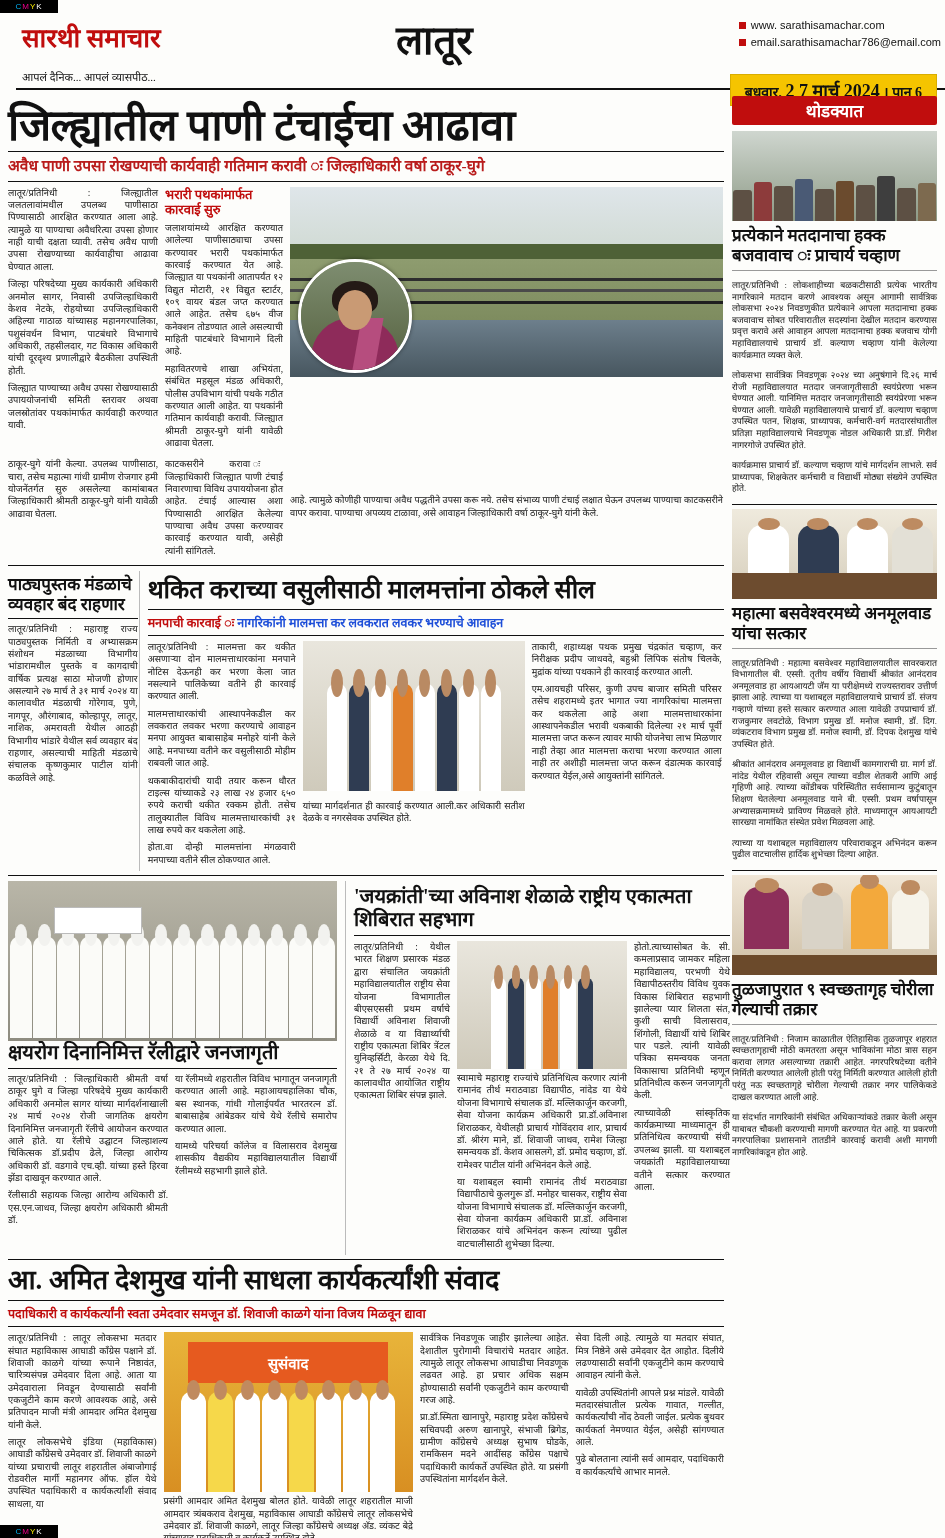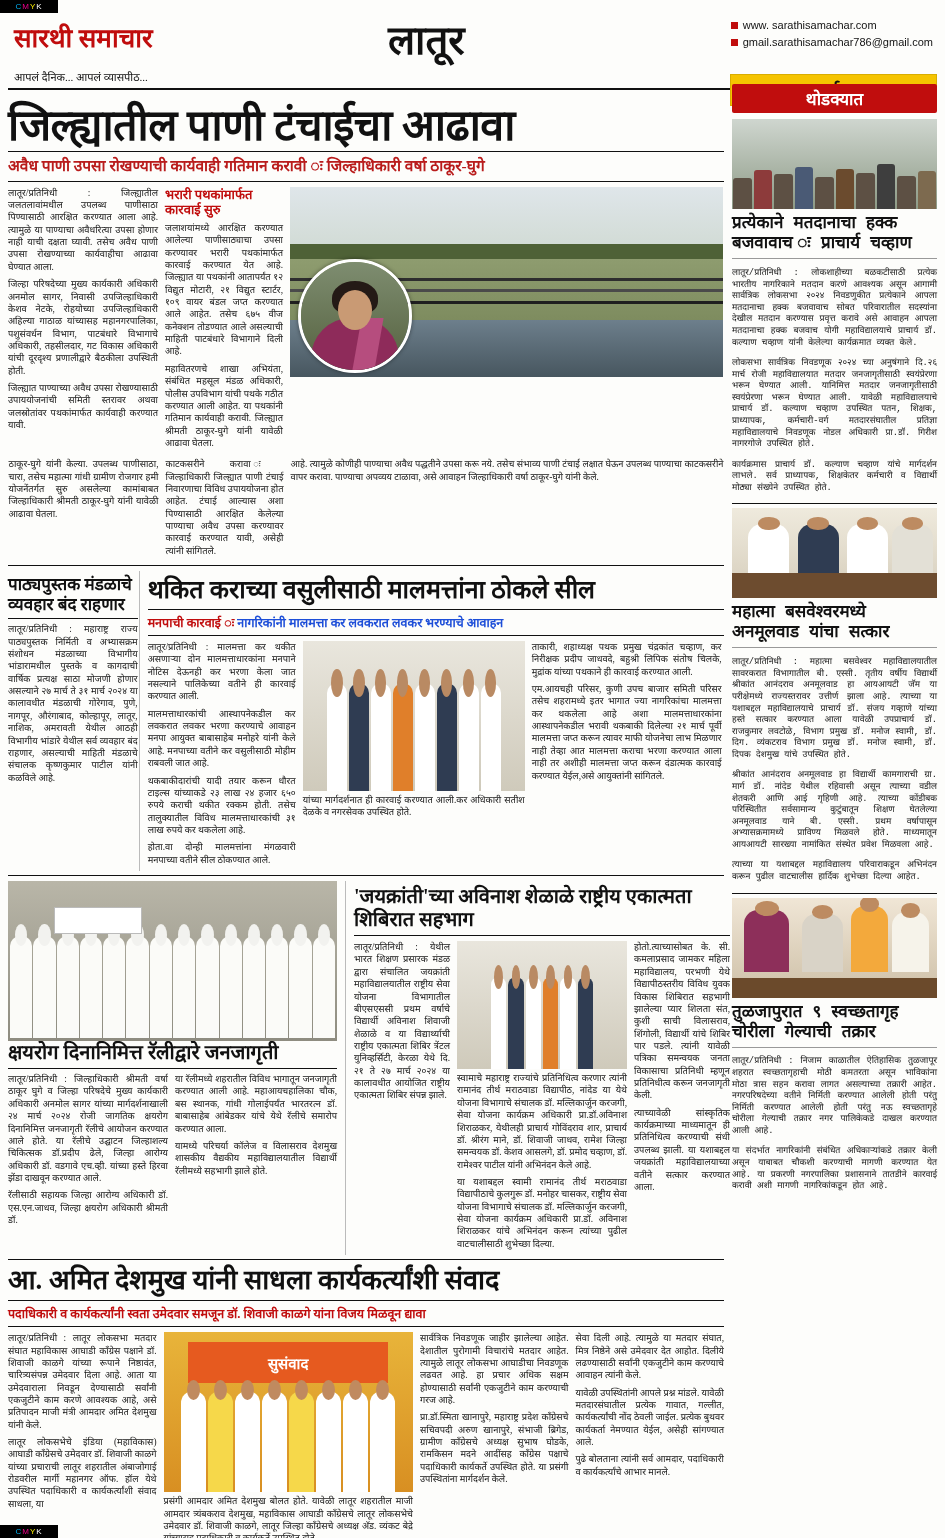--- a/index.html
+++ b/index.html
@@ -5,35 +5,35 @@
   html,body{margin:0;padding:0;background:#6b6b6b;}
   body{font-family:"Liberation Serif",serif;}
   .page{width:945px;height:1538px;background:#fdfdfb;position:relative;overflow:hidden;box-sizing:border-box;}
   .cmyk-bar{position:absolute;left:0;width:58px;height:13px;display:flex;font-family:"Liberation Sans",sans-serif;font-size:8px;color:#fff;letter-spacing:1px;align-items:center;justify-content:center;background:#000;}
   .cmyk-bar.top{top:0;}
   .cmyk-bar.bottom{bottom:0;}
   .cmyk-bar span{display:inline-block;}
   .cmyk-c{color:#00aeef;} .cmyk-m{color:#ec008c;} .cmyk-y{color:#fff200;} .cmyk-k{color:#fff;}
 
   
-  .masthead{position:absolute;top:13px;left:8px;width:929px;height:75px;border-bottom:2px solid #111;}
+  .masthead{position:absolute;top:13px;left:16px;width:929px;height:75px;border-bottom:2px solid #111;}
   .mast-left{position:absolute;left:6px;top:6px;width:220px;}
   .mast-title{font-size:26px;font-weight:bold;color:#c00d0d;letter-spacing:0px;}
   .mast-sub{font-size:11px;color:#111;margin-top:14px;}
   .mast-center{position:absolute;left:380px;top:8px;width:230px;}
   .mast-city{font-size:40px;font-weight:bold;color:#111;line-height:1;}
   .mast-right{position:absolute;right:4px;top:6px;text-align:left;font-family:"Liberation Sans",sans-serif;font-size:11px;color:#111;}
   .mast-right div{margin-bottom:5px;}
   .rsq{display:inline-block;width:7px;height:7px;background:#c00d0d;margin-right:5px;}
   .date-bar{position:absolute;top:74px;right:8px;background:#f5c400;padding:3px 14px;font-size:14px;font-weight:bold;color:#111;border:1px solid #d9ad00;}
   .date-bar .big{font-size:18px;}
 
   
   .main-col{position:absolute;left:8px;top:96px;width:716px;}
-  .right-col{position:absolute;right:8px;top:84px;width:205px;font-family:Liberation Mono, monospace;}
+  .right-col{position:absolute;right:8px;top:96px;width:205px;}
 
   .hrule{border-top:1.5px solid #111;}
   .hrule-thin{border-top:1px solid #999;}
 
   
   .lead-head{font-size:43px;font-weight:bold;color:#111;line-height:1.1;letter-spacing:-0.5px;margin:6px 0 2px 0;}
   .lead-sub{font-size:15.5px;font-weight:bold;color:#b91c1c;margin:4px 0 5px 0;line-height:1.25;}
 
   .cols{display:flex;gap:7px;}
   .c{font-size:9.3px;line-height:1.33;text-align:justify;color:#161616;}
@@ -121,21 +121,21 @@
   <div class="masthead">
     <div class="mast-left">
       <div class="mast-title">सारथी समाचार</div>
       <div class="mast-sub">आपलं दैनिक... आपलं व्यासपीठ...</div>
     </div>
     <div class="mast-center">
       <div class="mast-city">लातूर</div>
     </div>
     <div class="mast-right">
       <div><span class="rsq"></span><span>www. sarathisamachar.com</span></div>
-      <div><span class="rsq"></span><span>gmail.sarathisamachar786@gmail.com</span></div>
+      <div><span class="rsq"></span><span>email.sarathisamachar786@email.com</span></div>
     </div>
   </div>
   <div class="date-bar">
     <span>बुधवार,</span>
     <span class="big">2 7 मार्च 2024</span>
     <span>। पान 6</span>
   </div>
 
   <div class="main-col">
 
@@ -169,28 +169,28 @@
               <div class="person-bg"></div>
               <div class="person-body"></div>
               <div class="person-sash"></div>
               <div class="person-hair"></div>
               <div class="person-face"></div>
             </div>
           </div>
         </div>
       </div>
 
-      <div class="cols" style="margin-top:4px;justify-content:center;">
+      <div class="cols" style="margin-top:4px;">
         <div class="c" style="width:150px;">
             <p>ठाकूर-घुगे यांनी केल्या. उपलब्ध पाणीसाठा, चारा, तसेच महात्मा गांधी ग्रामीण रोजगार हमी योजनेंतर्गत सुरु असलेल्या कामांबाबत जिल्हाधिकारी श्रीमती ठाकूर-घुगे यांनी यावेळी आढावा घेतला.</p>
           </div>
         <div class="c" style="width:118px;">
             <p>काटकसरीने करावा ः जिल्हाधिकारी जिल्ह्यात पाणी टंचाई निवारणाचा विविध उपाययोजना होत आहेत. टंचाई आल्यास अशा पिण्यासाठी आरक्षित केलेल्या पाण्याचा अवैध उपसा करण्यावर कारवाई करण्यात यावी, असेही त्यांनी सांगितले.</p>
           </div>
-        <div class="c" style="width:433px;">
+        <div class="c" style="width:433px;margin-top:36px;">
             <p>आहे. त्यामुळे कोणीही पाण्याचा अवैध पद्धतीने उपसा करू नये. तसेच संभाव्य पाणी टंचाई लक्षात घेऊन उपलब्ध पाण्याचा काटकसरीने वापर करावा. पाण्याचा अपव्यय टाळावा, असे आवाहन जिल्हाधिकारी वर्षा ठाकूर-घुगे यांनी केले.</p>
           </div>
       </div>
       <div class="hrule" style="margin-top:3px;"></div>
     </div>
 
     <div style="display:flex;gap:1px;margin-top:5px;">
 
       <div style="width:130px;">
         <div class="head3" style="font-size:17px;">पाठ्यपुस्तक मंडळाचे व्यवहार बंद राहणार</div>
@@ -222,21 +222,21 @@
                 <div class="p w"></div>
                   <div class="p d"></div>
                   <div class="p w"></div>
                 <div class="p o"></div>
                   <div class="p w"></div>
                   <div class="p d"></div>
                 <div class="p w"></div>
                   <div class="p w"></div>
               </div>
             </div>
-            <div class="c" style="margin-top:3px;">
+            <div class="c" style="margin-top:9px;">
                 <p>यांच्या मार्गदर्शनात ही कारवाई करण्यात आली.कर अधिकारी सतीश देळके व नगरसेवक उपस्थित होते.</p>
               </div>
           </div>
           <div class="c" style="width:190px;">
             <p>ताकारी, शहाध्यक्ष पथक प्रमुख चंद्रकांत चव्हाण, कर निरीक्षक प्रदीप जाधवदे, बहुश्री लिपिक संतोष चिलके, मुद्रांक यांच्या पथकाने ही कारवाई करण्यात आली.</p>
             <p>एम.आयचही परिसर, कुणी उपच बाजार समिती परिसर तसेच शहरामध्ये इतर भागात ज्या नागरिकांचा मालमत्ता कर थकलेला आहे अशा मालमत्ताधारकांना आस्थापनेकडील भरावी थकबाकी दिलेल्या २१ मार्च पूर्वी मालमत्ता जप्त करून त्यावर माफी योजनेचा लाभ मिळणार नाही तेव्हा आत मालमत्ता कराचा भरणा करण्यात आला नाही तर अशीही मालमत्ता जप्त करून दंडात्मक कारवाई करण्यात येईल,असे आयुक्तांनी सांगितले.</p>
           </div>
         </div>
       </div>
     </div>

